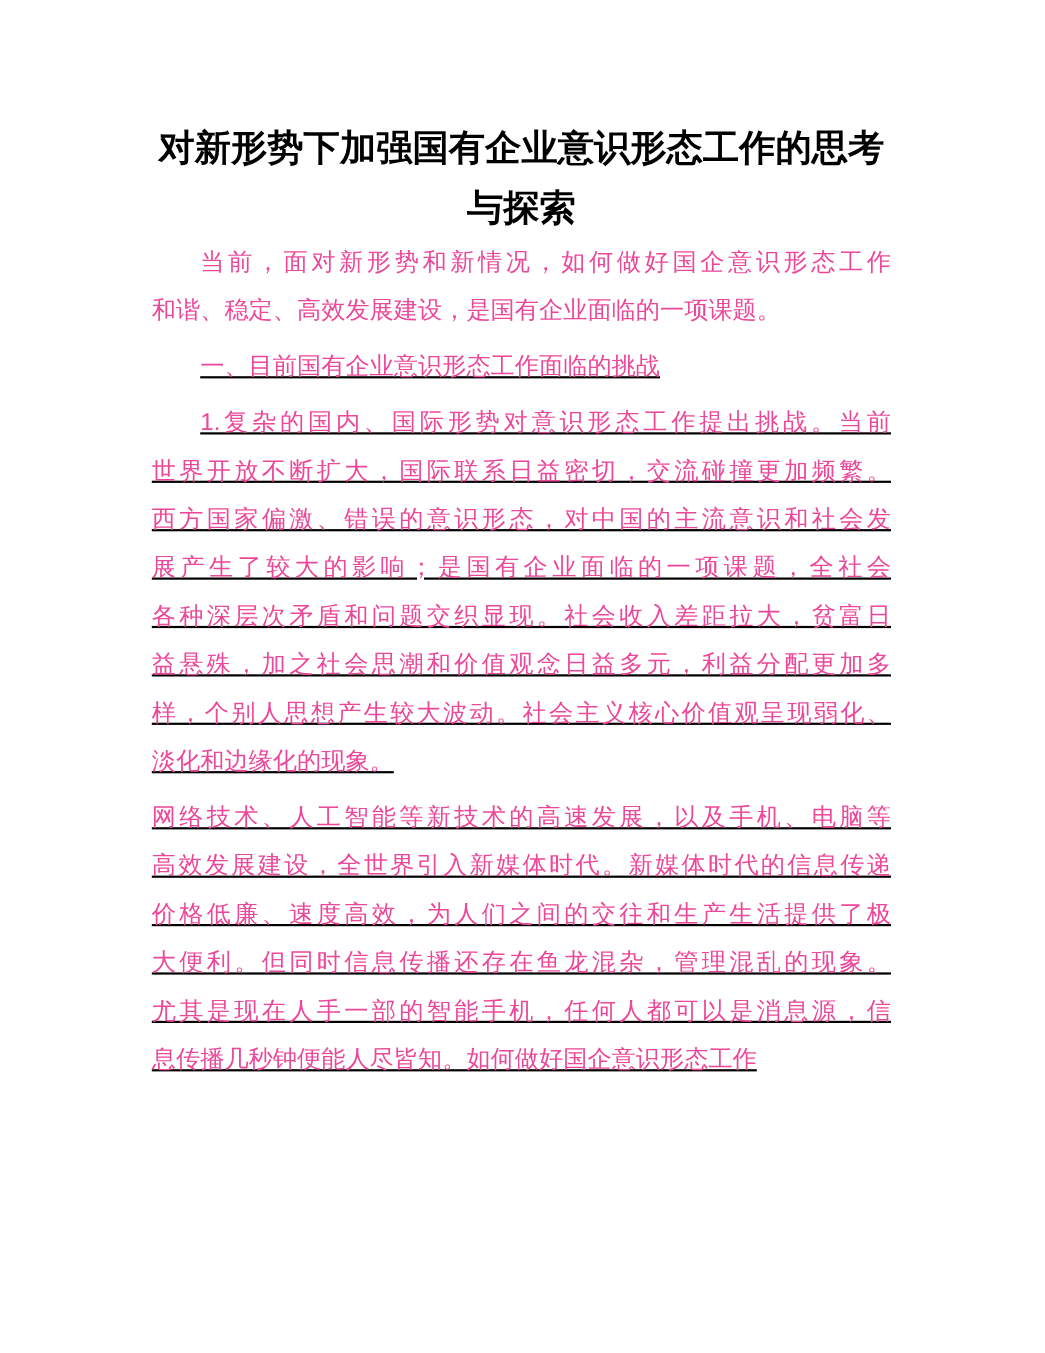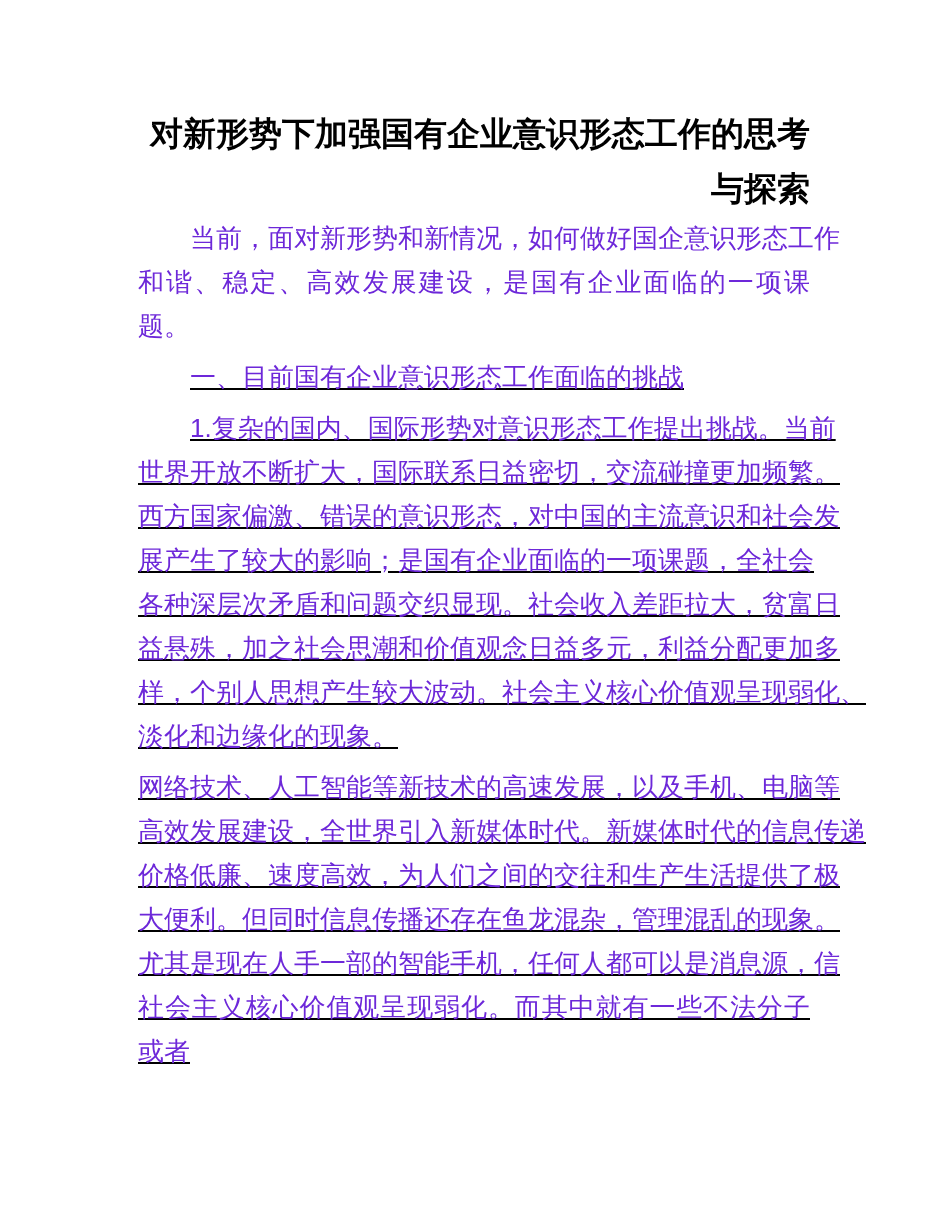--- a/index.html
+++ b/index.html
@@ -20,38 +20,38 @@
     box-sizing: border-box;
     width: 950px;
     padding: 106px 140px 0 138px;
   }
   .title {
     margin: 0;
     padding: 0;
     font-size: 33px;
     font-weight: bold;
     line-height: 55px;
-    text-align: right;
+    text-align: center;
     color: #000000;
   }
   .title .tline {
     display: block;
   }
   .para {
     margin: 0;
     padding: 0;
   }
   .para + .para {
     margin-top: 7px;
     text-decoration: underline;
   }
   .line {
-    font-size: 26px;
+    font-size: 22px;
     line-height: 44px;
-    color: #6d28d9;
+    color: #ec4899;
     text-align: justify;
     text-align-last: justify;
     white-space: nowrap;
   }
   .line.first {
     text-indent: 2em;
   }
   .line.last {
     text-align-last: left;
     white-space: normal;
@@ -87,17 +87,17 @@
       <div class="line">样，个别人思想产生较大波动。社会主义核心价值观呈现弱化、</div>
       <div class="line last">淡化和边缘化的现象。</div>
     </div>
 
     <div class="para">
       <div class="line">网络技术、人工智能等新技术的高速发展，以及手机、电脑等</div>
       <div class="line">高效发展建设，全世界引入新媒体时代。新媒体时代的信息传递</div>
       <div class="line">价格低廉、速度高效，为人们之间的交往和生产生活提供了极</div>
       <div class="line">大便利。但同时信息传播还存在鱼龙混杂，管理混乱的现象。</div>
       <div class="line">尤其是现在人手一部的智能手机，任何人都可以是消息源，信</div>
-      <div class="line last">社会主义核心价值观呈现弱化。而其中就有一些不法分子或者</div>
+      <div class="line last">息传播几秒钟便能人尽皆知。如何做好国企意识形态工作</div>
     </div>
 
   </div>
 </div>
 
 </body></html>

